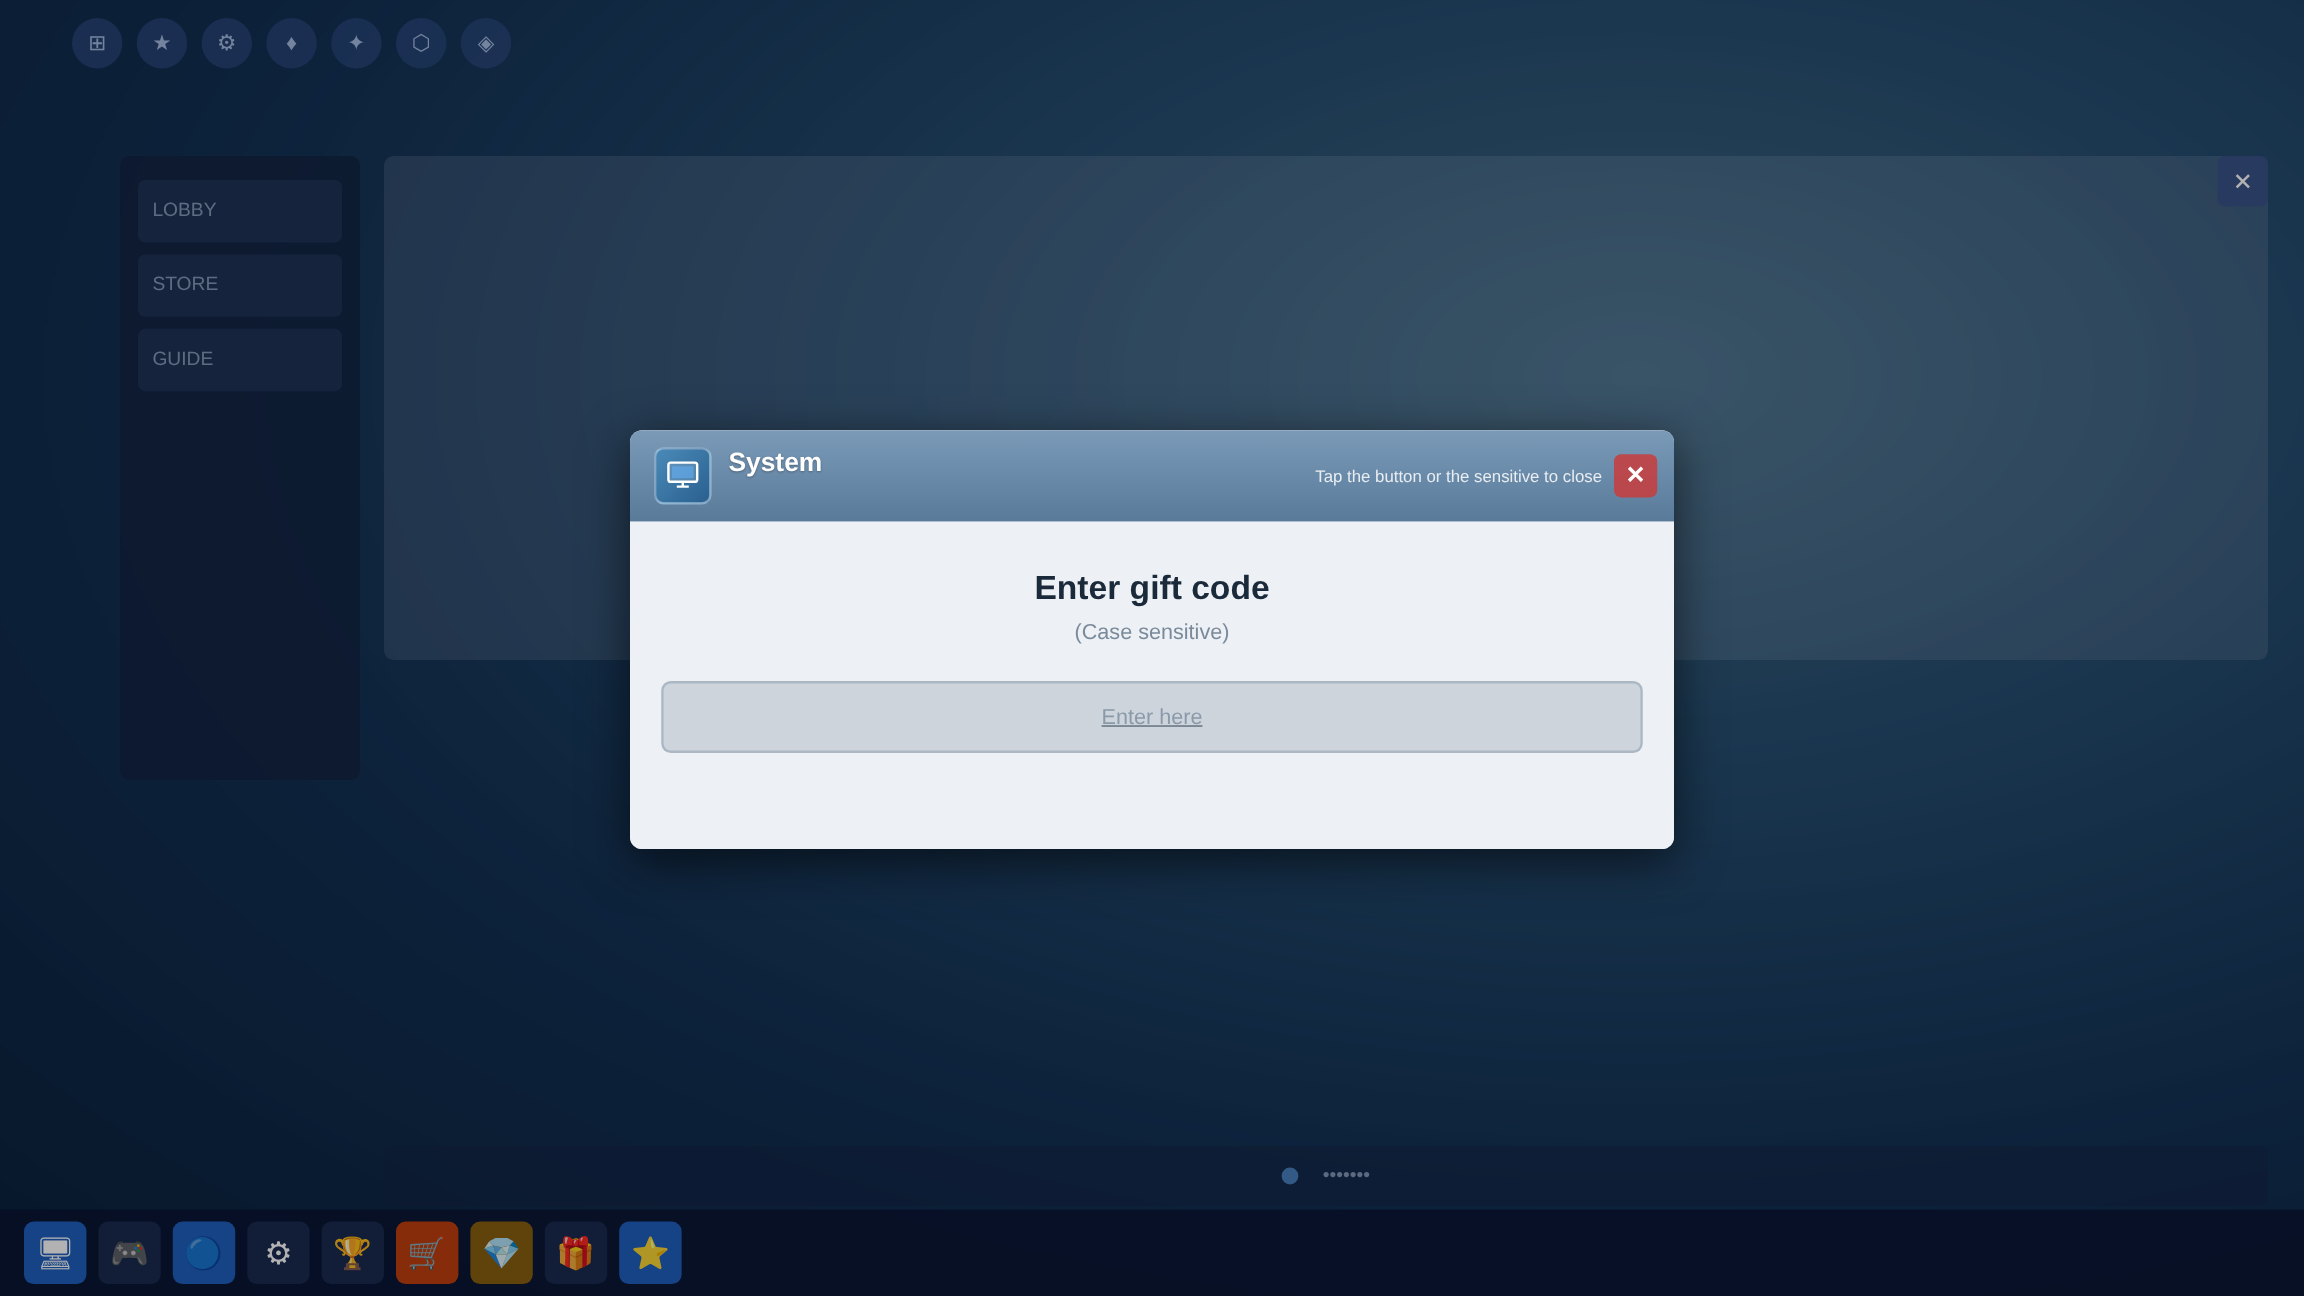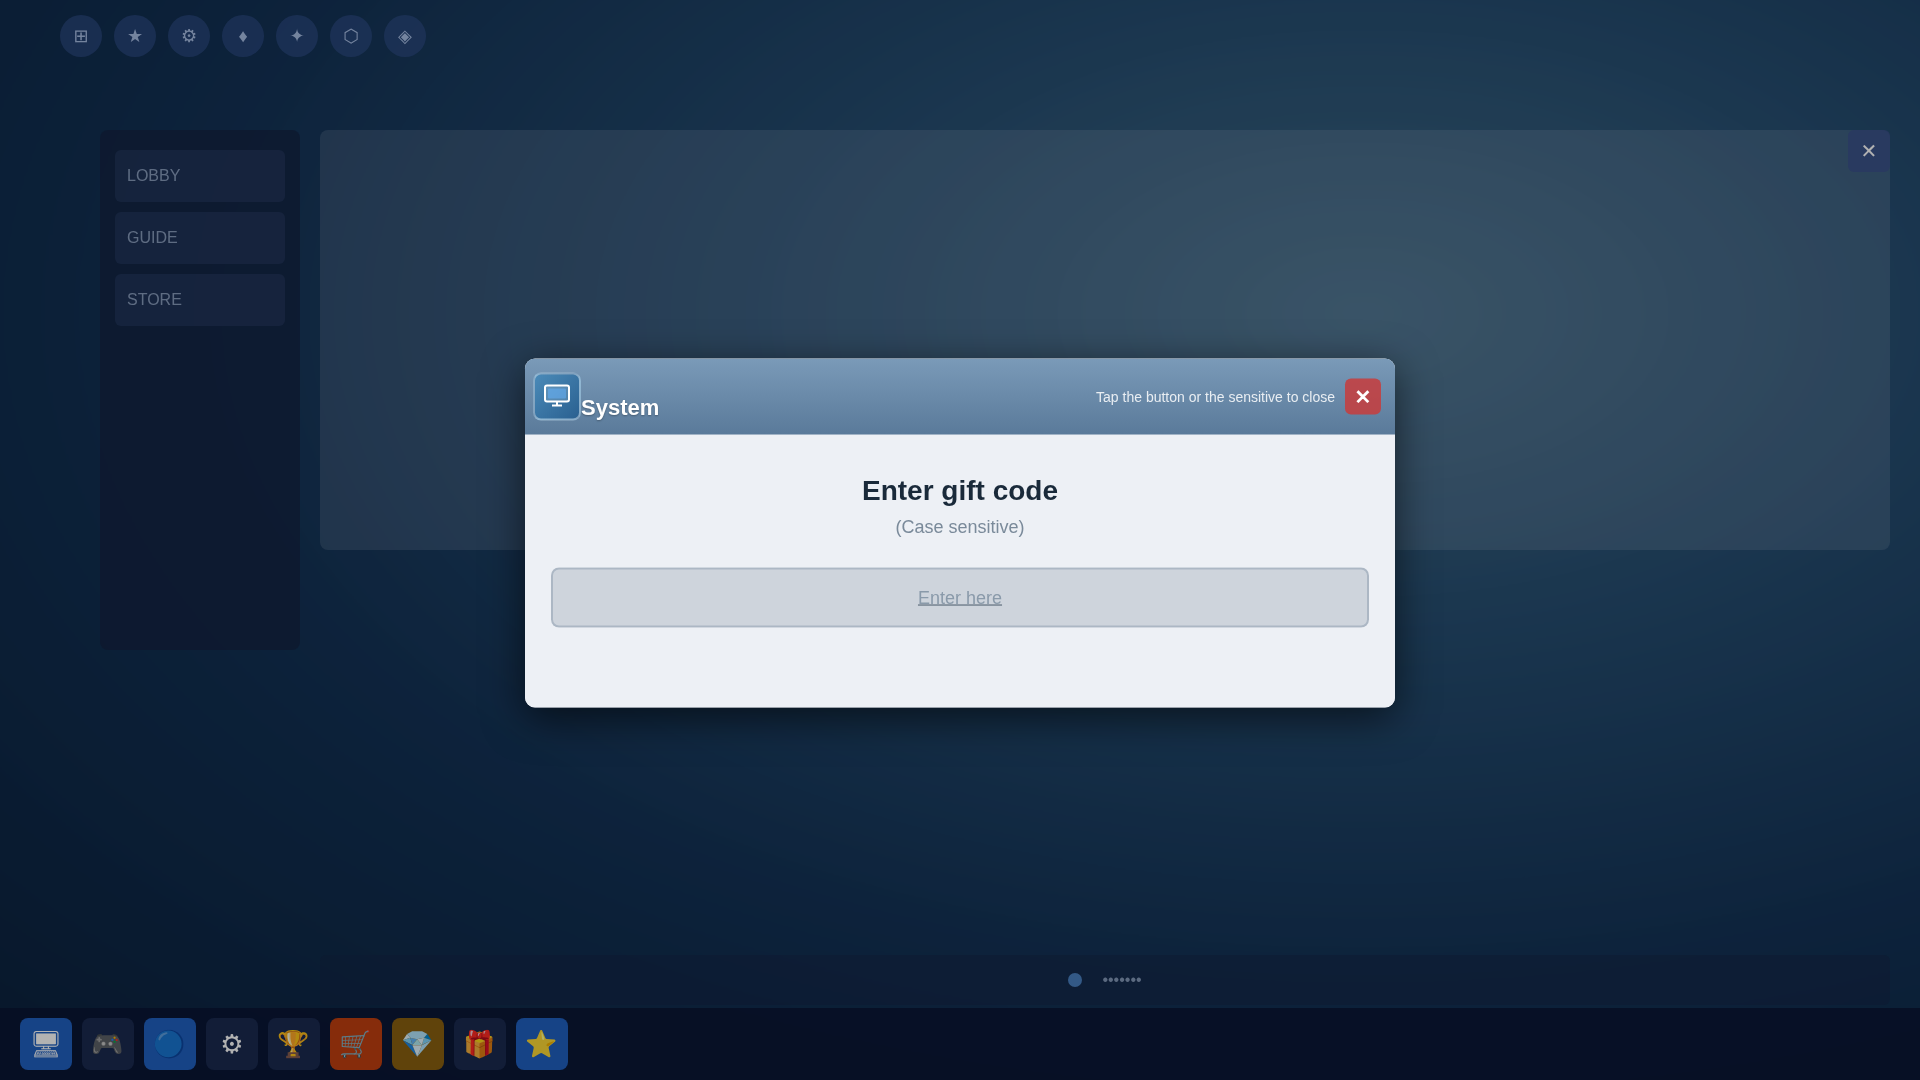--- a/index.html
+++ b/index.html
@@ -160,23 +160,24 @@
       background: #f0f2f5;
       border-radius: 10px;
       overflow: hidden;
       z-index: 20;
       box-shadow: 0 10px 40px rgba(0,0,0,0.6);
     }
 
     
     .modal-header {
       background: linear-gradient(180deg, #7a9ab8 0%, #5a7a9a 100%);
-      padding: 14px 8px;
-      display: flex;
-      align-items: flex-end;
+      padding: 14px 20px;
+      display: flex;
+      align-items: flex-start;
+      gap: 14px;
       position: relative;
     }
 
     .modal-header-icon {
       width: 48px;
       height: 48px;
       background: linear-gradient(135deg, #4a8ab8 0%, #2a6090 100%);
       border-radius: 8px;
       display: flex;
       align-items: center;
@@ -367,22 +368,22 @@
   <div class="bg-topbar-icon">★</div>
   <div class="bg-topbar-icon">⚙</div>
   <div class="bg-topbar-icon">♦</div>
   <div class="bg-topbar-icon">✦</div>
   <div class="bg-topbar-icon">⬡</div>
   <div class="bg-topbar-icon">◈</div>
 </div>
 
 <div class="bg-sidebar">
   <div class="bg-sidebar-item">LOBBY</div>
+  <div class="bg-sidebar-item">STORE</div>
   <div class="bg-sidebar-item">GUIDE</div>
-  <div class="bg-sidebar-item">STORE</div>
 </div>
 
 <div class="bg-content"></div>
 
 <div class="bg-close">✕</div>
 
 <div class="bg-bottom-bar">
   <div class="bg-bottom-dot"></div>
   <div class="bg-bottom-text">•••••••</div>
 </div>

